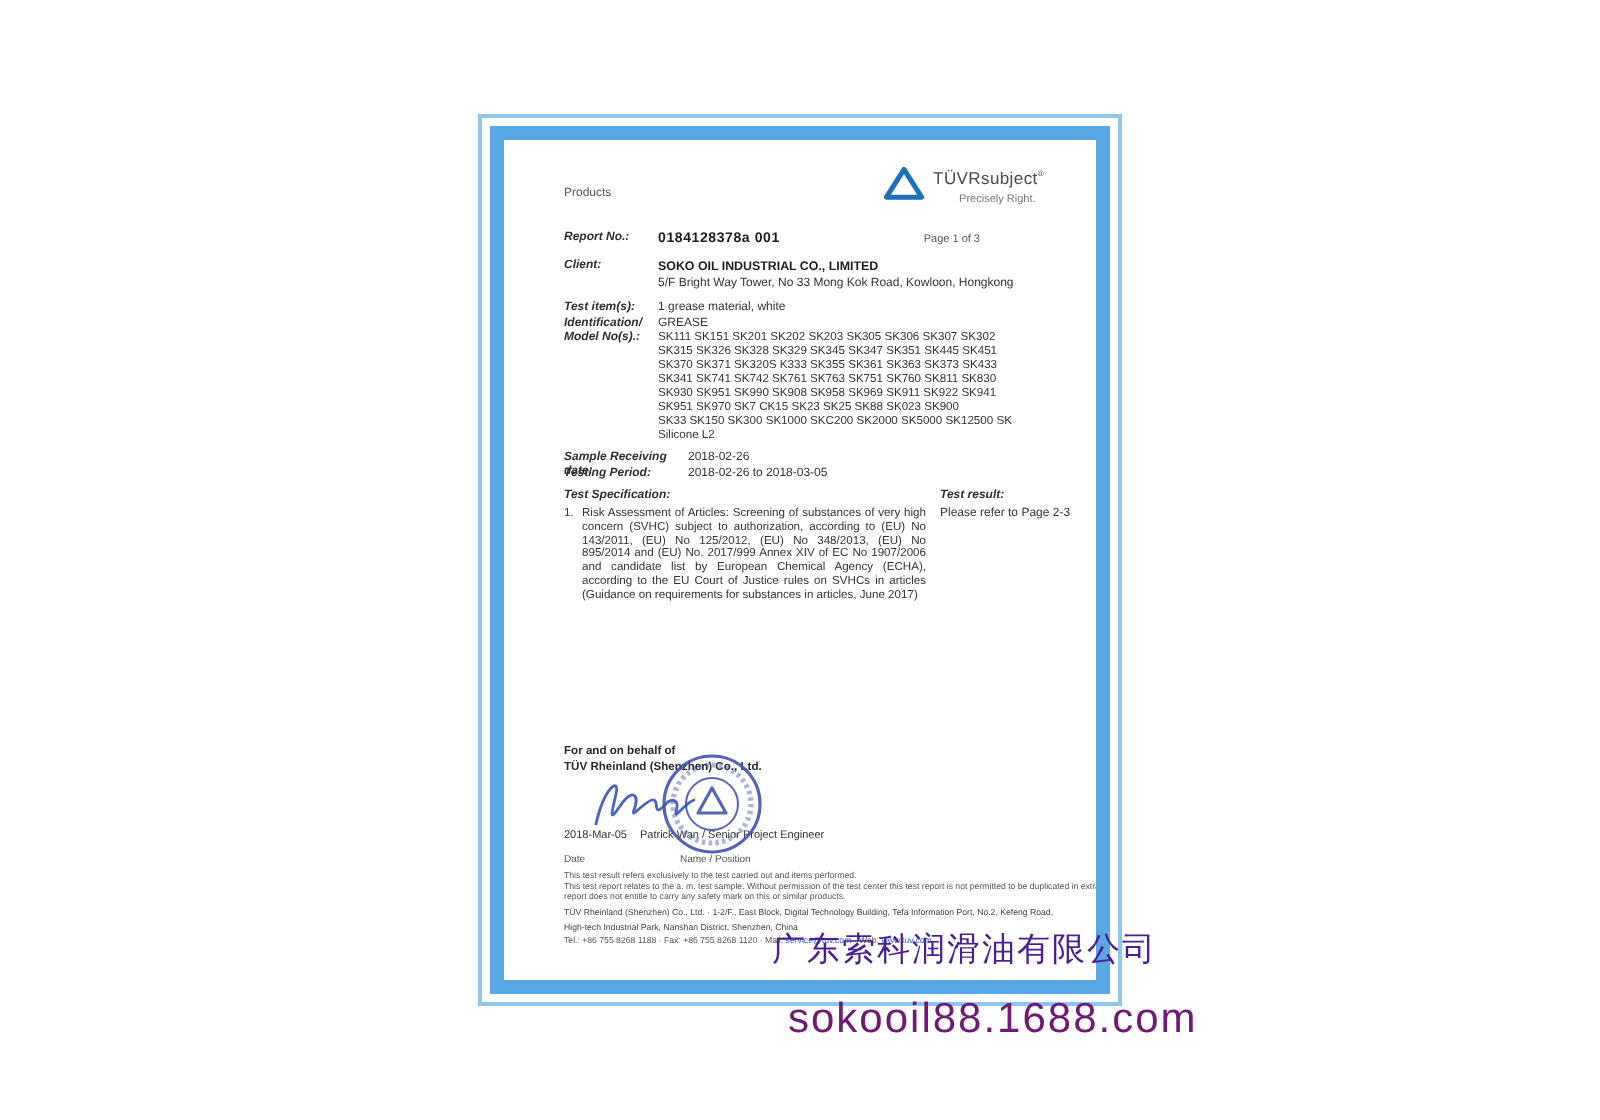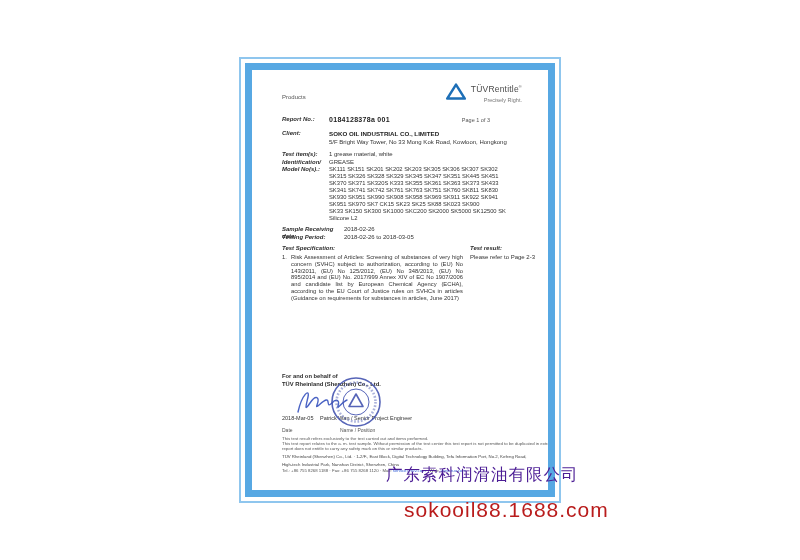--- a/index.html
+++ b/index.html
@@ -65,42 +65,42 @@
   .footer .addr { color:#444; margin-top:3px; }
   .footer .contact { margin-top:1px; }
   .link { color:#2f5bd6; }
 
   
   .wm-cn {
     position:absolute; left:386px; top:464px; z-index:10;
     font-size:16.5px; font-weight:normal; letter-spacing:1px; color:#4c1d95;
   }
   .wm-url {
-    position:absolute; left:404px; top:498px; z-index:10;
-    font-size:21px; color:#b91c1c; letter-spacing:1px;
+    position:absolute; left:394px; top:498px; z-index:10;
+    font-size:21px; color:#701a75; letter-spacing:1px;
   }
 </style>
 </head>
 <body>
 
 <div class="canvas">
 
   <div class="cert-frame">
     <div class="cert-inner">
 
       <div class="abs products">Products</div>
 
       <div class="abs logo">
         <span>
           <svg width="22" height="20" viewBox="0 0 30 26">
             <path d="M15,3 L27,22 L3,22 Z" fill="none" stroke="#1d6fb7" stroke-width="3.4" stroke-linejoin="round"></path>
           </svg>
         </span>
         <span class="logo-text">
-          <span class="brand"><b>TÜVR</b><span>entitle</span><span class="reg">®</span></span>
+          <span class="brand"><b>TÜVR</b><span>subject</span><span class="reg">®</span></span>
           <div class="tagline">Precisely Right.</div>
         </span>
       </div>
 
       <div class="abs pageno">Page 1 of 3</div>
 
       <div class="row" style="top:46px">
         <div class="lbl">Report No.:</div>
         <div class="val report-no">0184128378a 001</div>
       </div>

